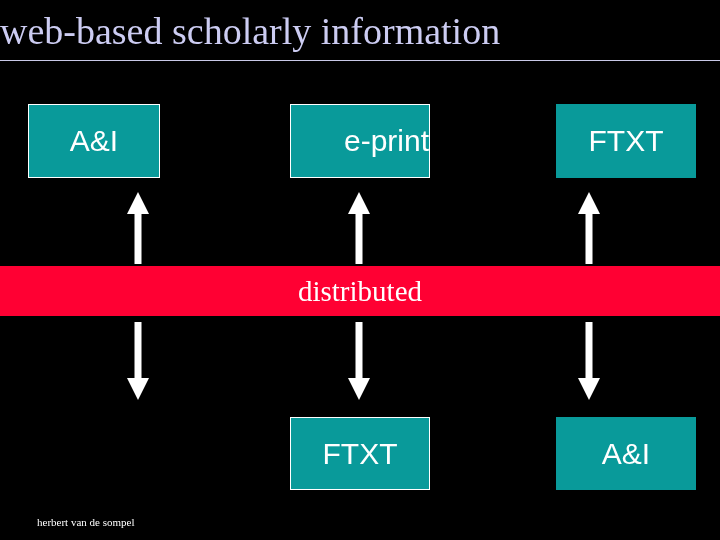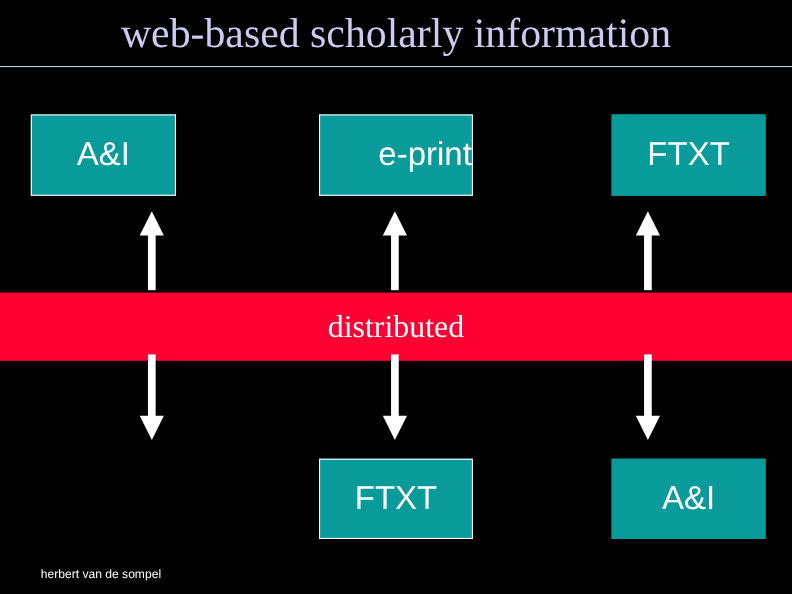--- a/index.html
+++ b/index.html
@@ -24,21 +24,20 @@
     height: 540px;
     background: #000000;
   }
 
   
   #slide-title {
     position: absolute;
     left: 0;
     top: 8px;
     width: 720px;
-    text-align: center;
     color: #ccccf2;
     font-size: 38px;
     line-height: 46px;
     letter-spacing: 0px;
     white-space: nowrap;
     font-family: "Liberation Serif", "DejaVu Serif", serif;
   }
 
   #title-rule {
     position: absolute;
@@ -76,21 +75,21 @@
   #box-bot-left   { left: 26px;  top: 417px; width: 136px; height: 73px; }
   #box-bot-mid    { left: 290px; top: 417px; width: 140px; height: 73px; }
   #box-bot-right  { left: 556px; top: 417px; width: 140px; height: 73px; }
 
   
   #band-distributed {
     position: absolute;
     left: 0;
     top: 266px;
     width: 720px;
-    height: 62px;
+    height: 50px;
     background: #ff0033;
     color: #ffffff;
     display: flex;
     align-items: center;
     justify-content: center;
     font-size: 29px;
     line-height: 1;
     font-family: "Liberation Serif", "DejaVu Serif", serif;
   }
 
@@ -113,21 +112,21 @@
 
   
   #footer-credit {
     position: absolute;
     left: 11px;
     top: 516px;
     color: #ffffff;
     font-size: 11px;
     line-height: 13px;
     white-space: nowrap;
-    font-family: Liberation Sans, sans-serif;
+    font-family: Liberation Serif, serif;
     padding-left: 26px;
   }
 </style>
 </head>
 <body>
 
 <div id="slide">
 
   <div id="slide-title">web-based scholarly information</div>
   <div id="title-rule"></div>

